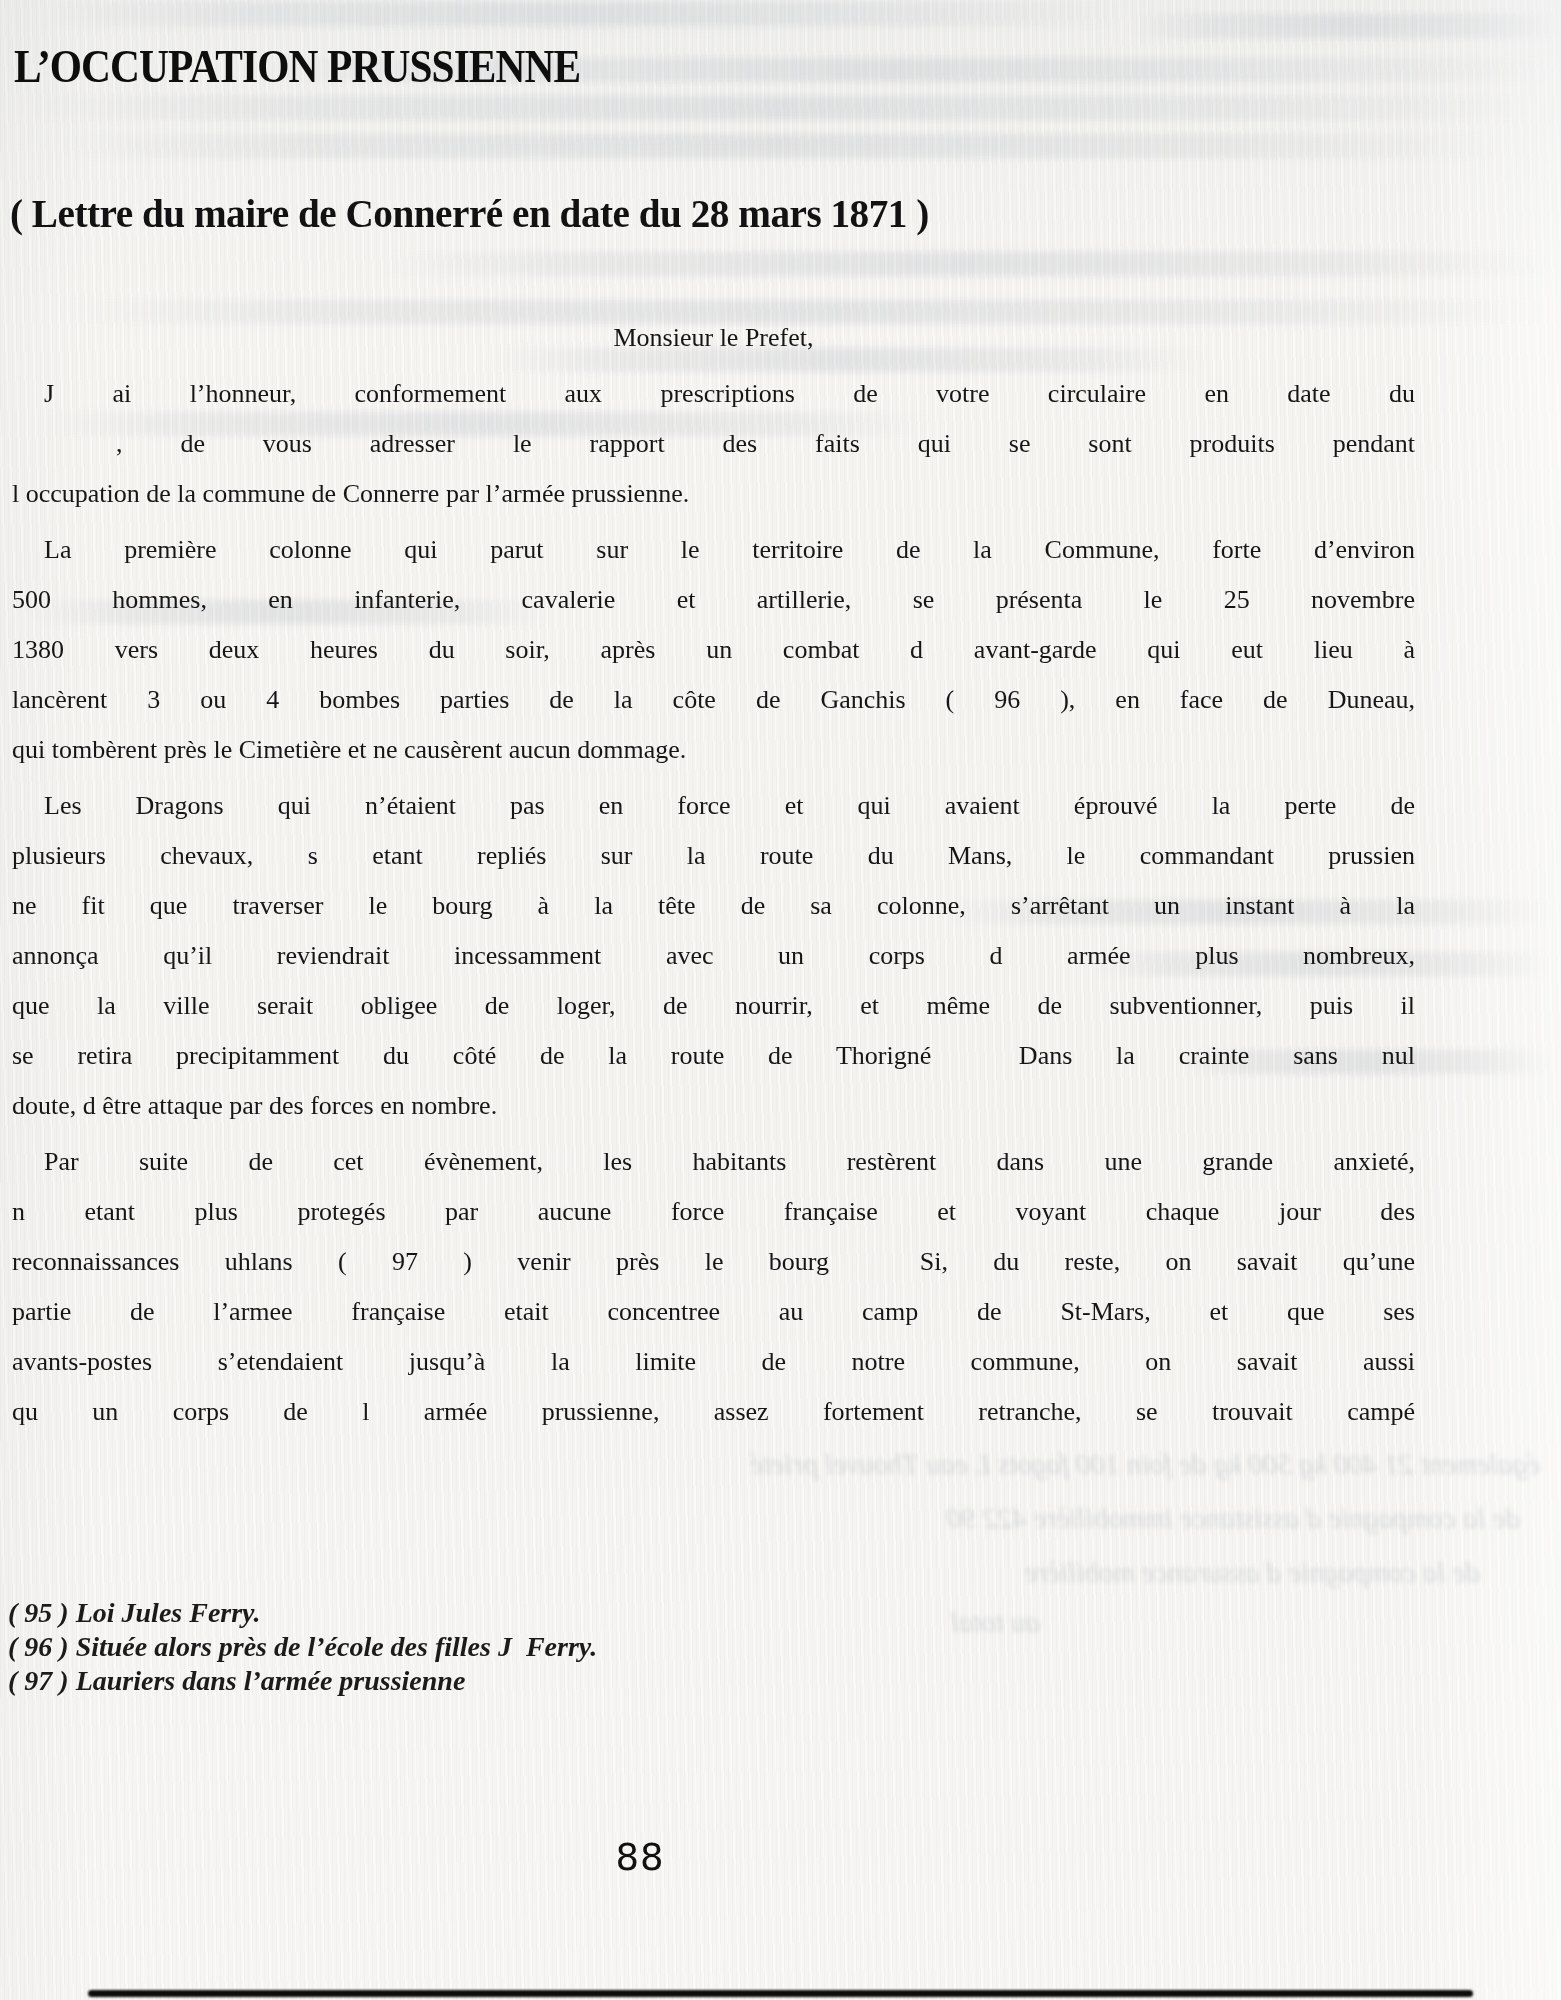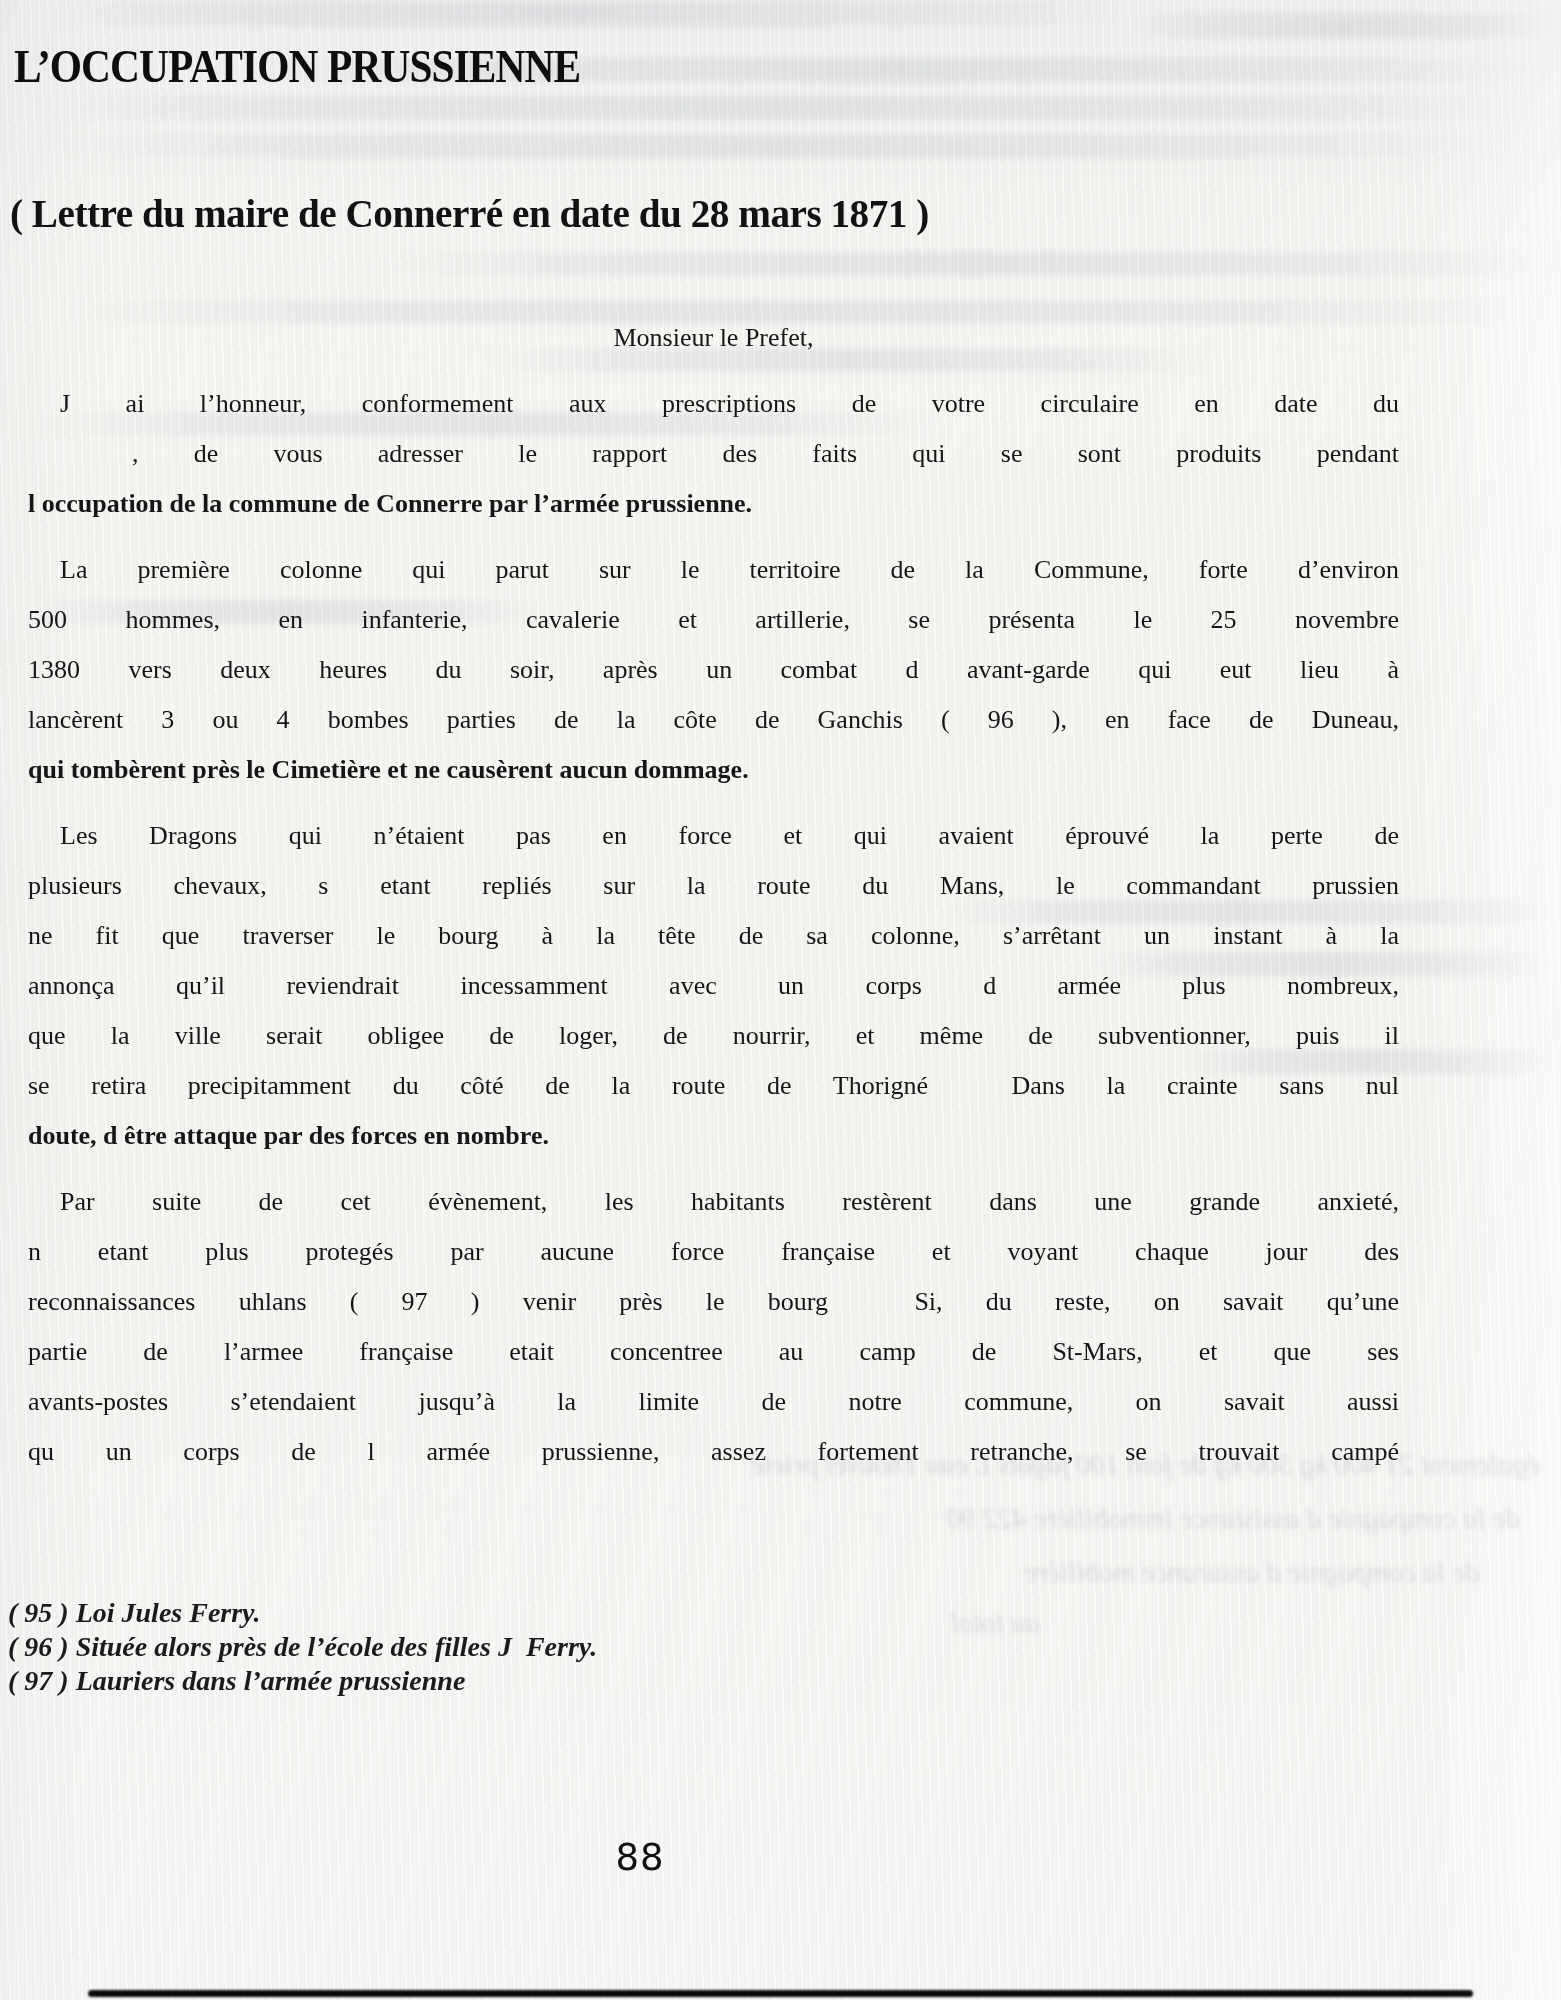--- a/index.html
+++ b/index.html
@@ -28,27 +28,27 @@
     letter-spacing:-0.5px;white-space:nowrap;
     transform:scaleX(0.98);transform-origin:left top;
   }
   .body-text{
     position:absolute;left:12px;top:313px;width:1403px;
     font-size:26px;line-height:50px;color:#161616;
   }
   .salutation{
     text-align:center;height:50px;margin-bottom:6px;white-space:nowrap;
   }
-  .para{margin:16px;}
+  .para{margin:0;}
   .para + .para{margin-top:6px;}
   .ln{
     height:50px;white-space:nowrap;overflow:visible;
     text-align:justify;text-align-last:justify;
   }
-  .ln.end{text-align-last:left;font-weight:bold;}
+  .ln.end{text-align-last:left;}
   .ln.ind{text-indent:32px;}
   .ln.dgap{text-indent:104px;}
   .footnotes{
     position:absolute;left:8px;top:1596px;width:1200px;
     font-size:28px;line-height:34px;font-style:italic;font-weight:bold;
     color:#1b1b1b;
   }
   .fn{height:34px;white-space:nowrap;}
   .page-number{
     position:absolute;left:580px;top:1836px;width:120px;

